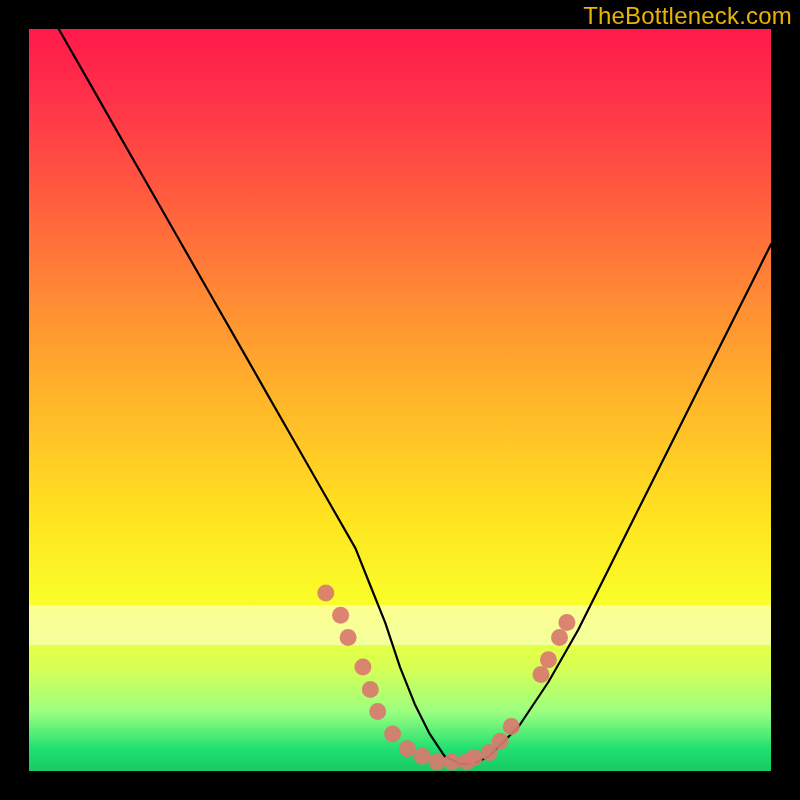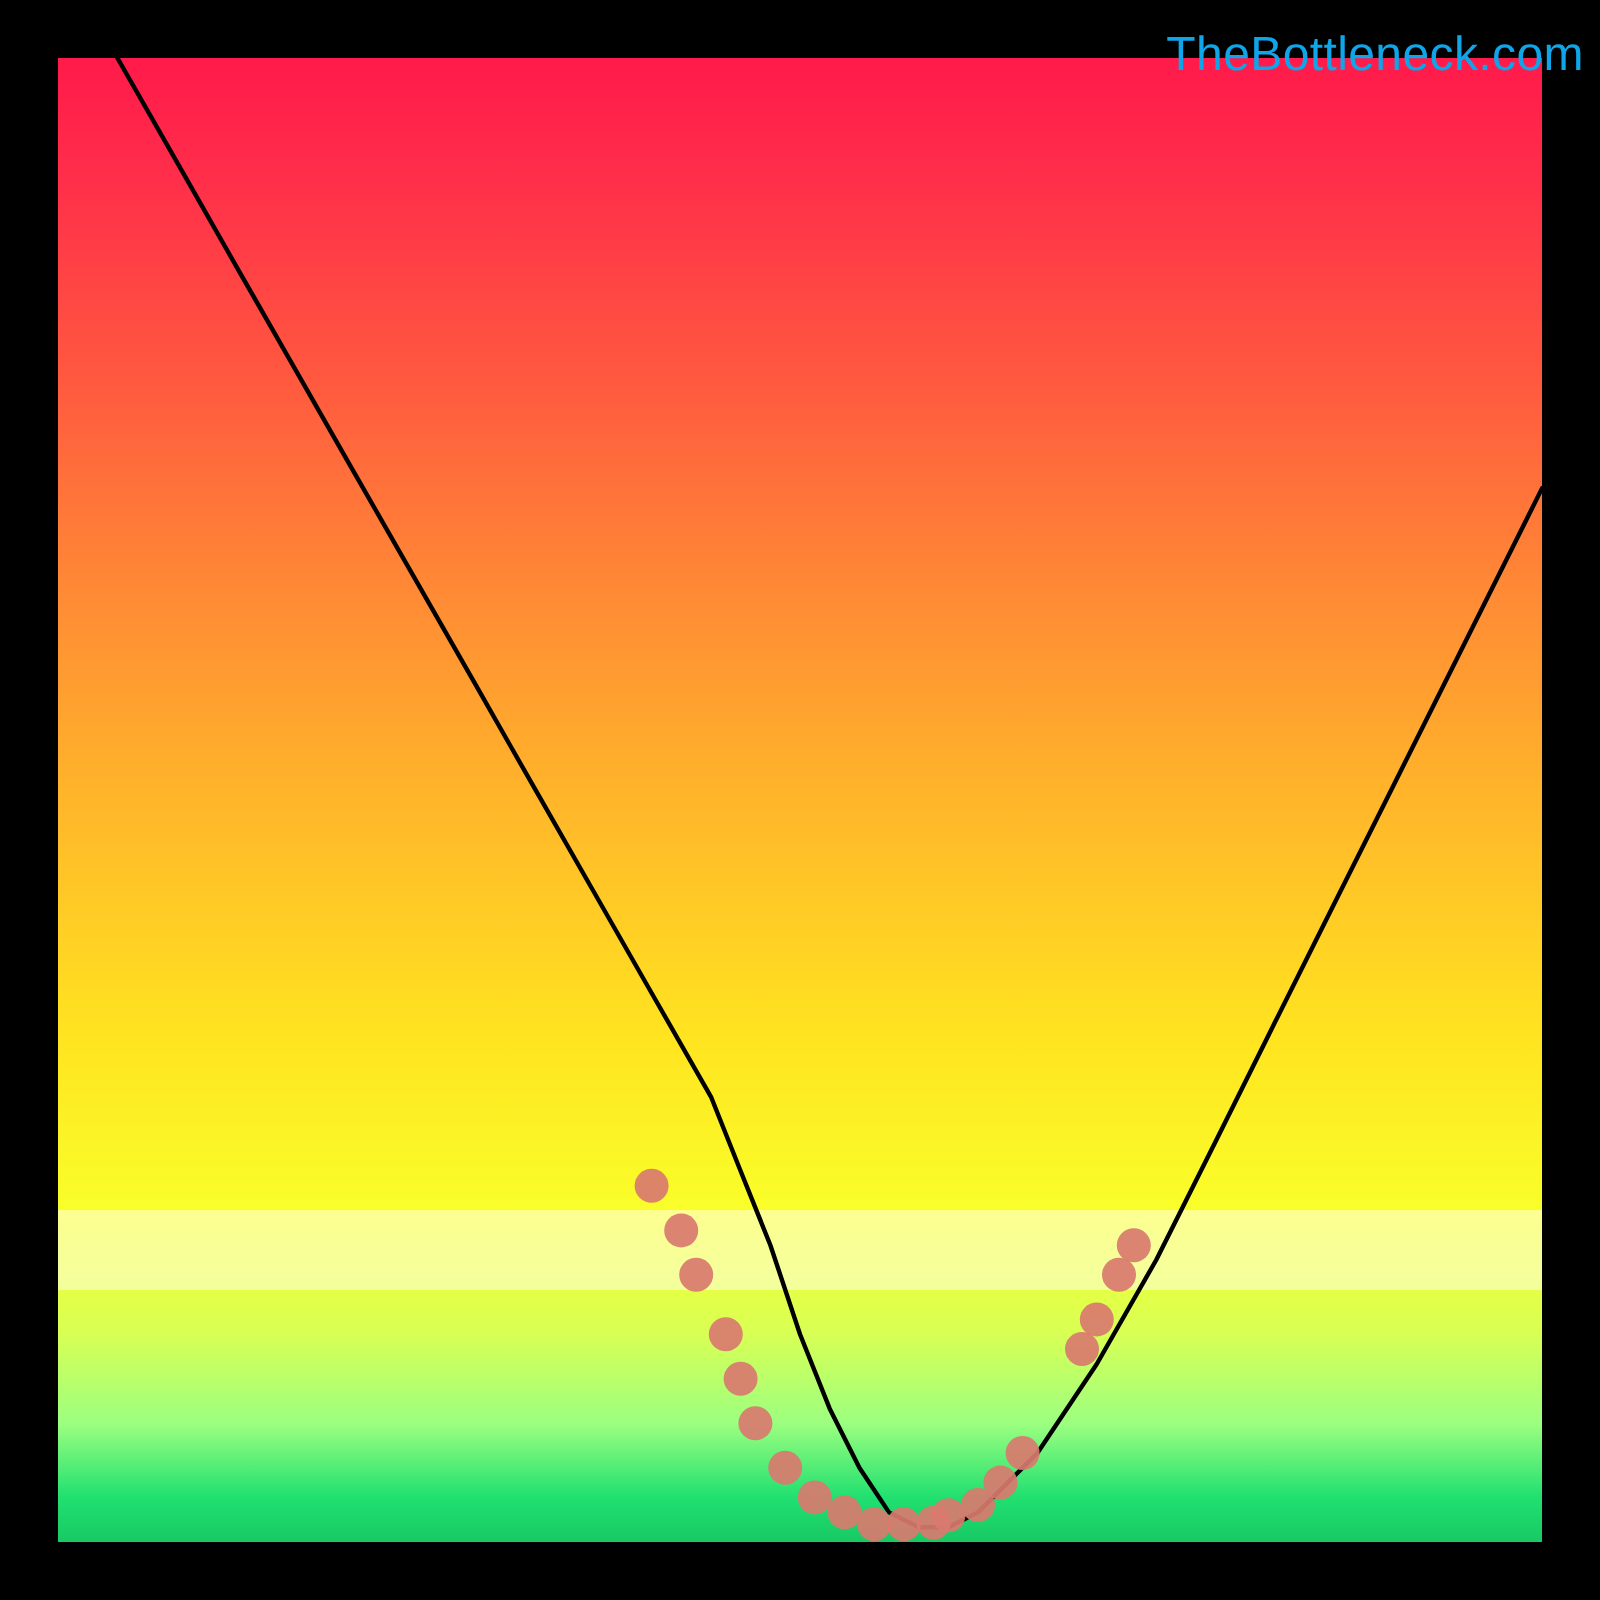--- a/index.html
+++ b/index.html
@@ -52,23 +52,23 @@
   svg.curve-layer {
     position: absolute;
     left: 0;
     top: 0;
     width: 742px;
     height: 742px;
     overflow: visible;
   }
   .watermark {
     position: absolute;
-    top: 14px;
+    top: 2px;
     right: 8px;
-    color: #0ea5e9;
+    color: #eab308;
     font-size: 24px;
     letter-spacing: 0.2px;
     font-weight: 400;
   }
 </style>
 </head>
 <body>
 
 <div class="frame">
   <div class="gradient"></div>

